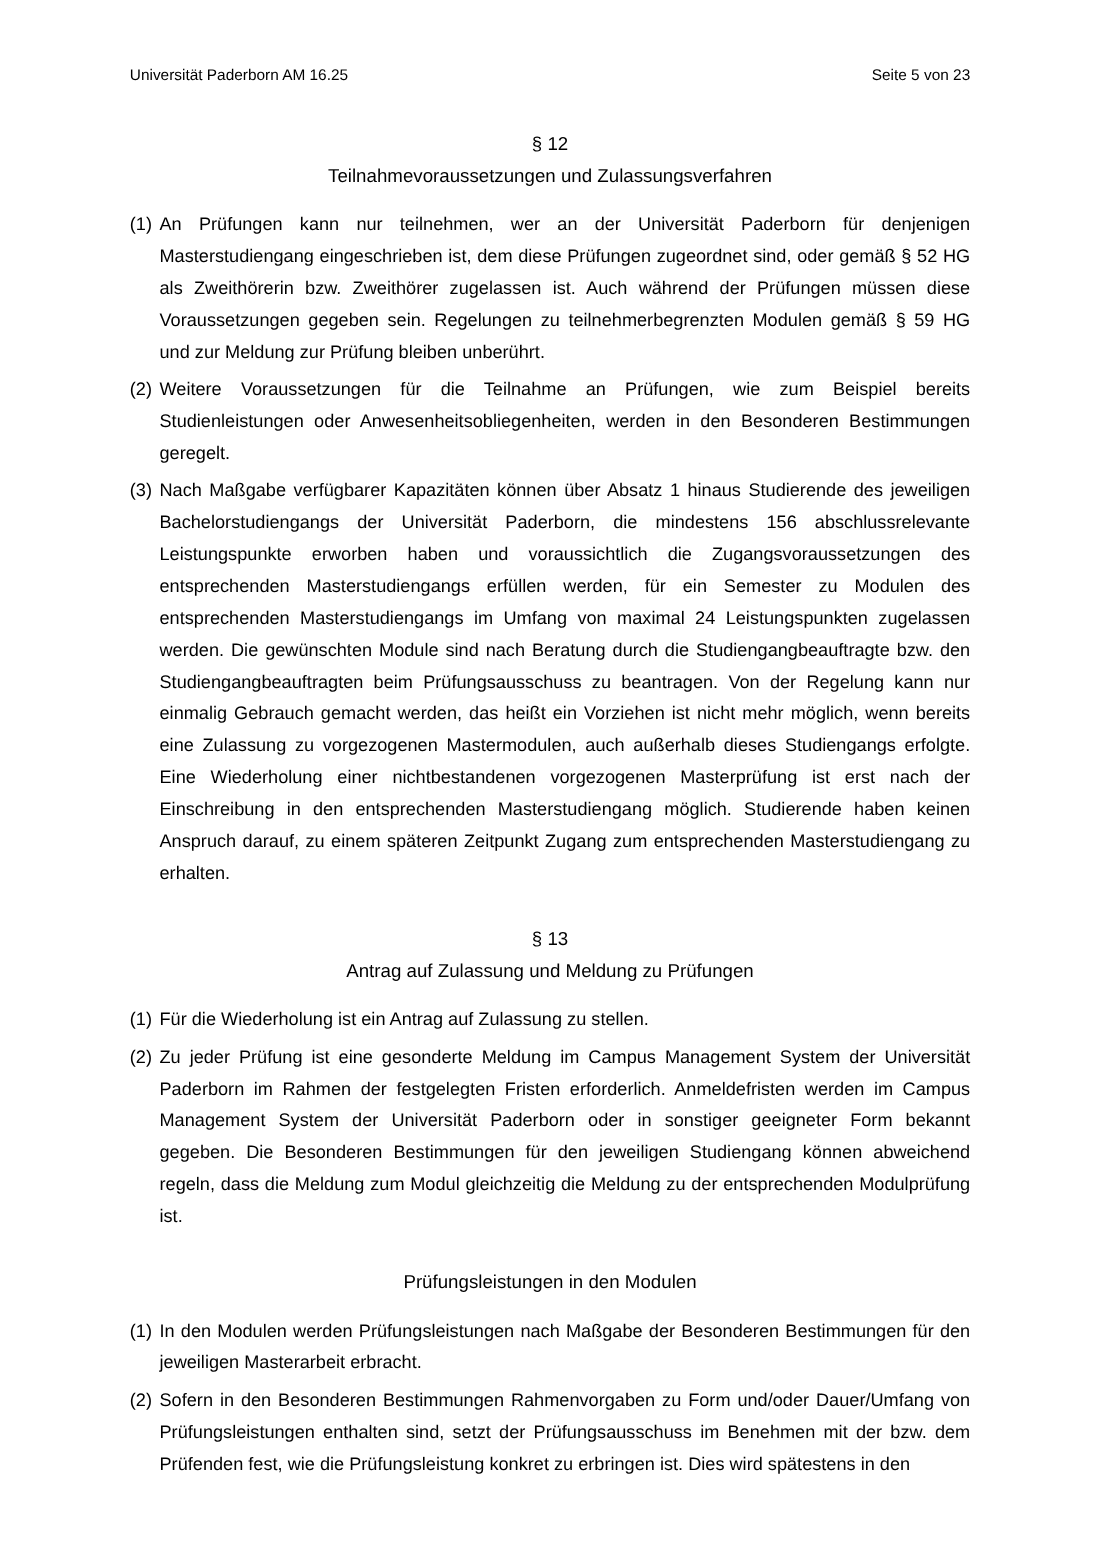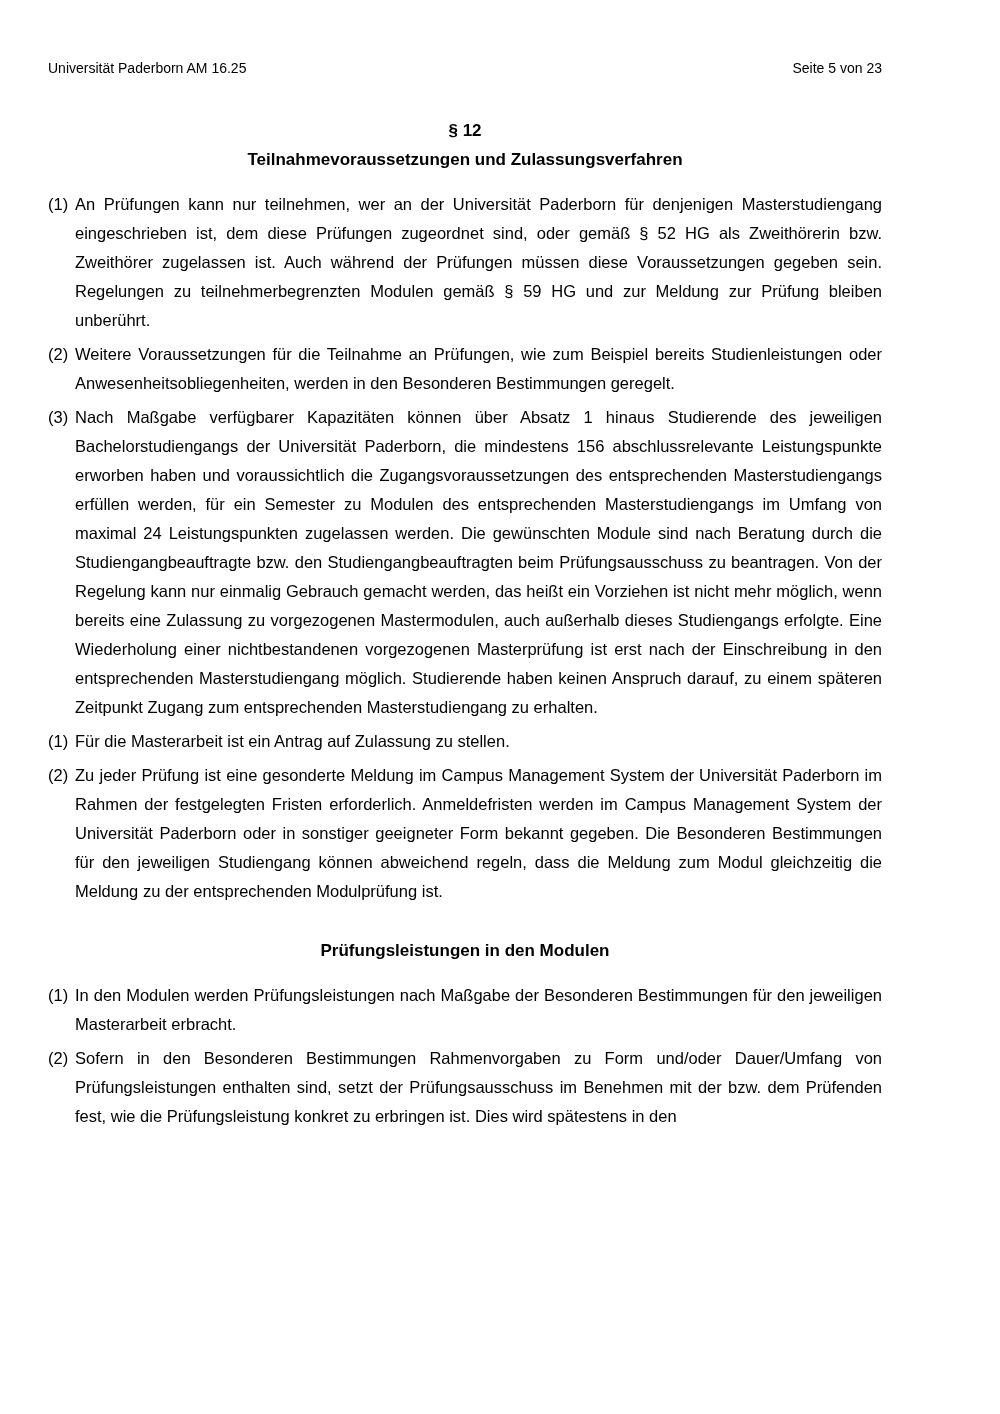--- a/index.html
+++ b/index.html
@@ -9,33 +9,33 @@
   }
   .page {
     position: relative;
     width: 1000px;
     height: 1414px;
     margin: 0 auto;
     background: #ffffff;
     color: #000000;
     font-family: "Liberation Sans", "DejaVu Sans", sans-serif;
     box-sizing: border-box;
-    padding: 58px 118px 0 48px;
+    padding: 58px 118px 0 118px;
     overflow: hidden;
   }
   .page-header {
     display: flex;
     justify-content: space-between;
     align-items: baseline;
     font-size: 14px;
     line-height: 20px;
   }
   .section-heading {
     text-align: center;
-    font-weight: bold;
+    font-weight: normal;
     font-size: 17px;
     line-height: 29px;
     margin: 30px 0 16px 0;
   }
   .section-heading.first {
     margin-top: 38px;
   }
   .para-item {
     display: flex;
     font-size: 16.5px;
@@ -72,24 +72,28 @@
   </div>
   <div class="para-item">
     <div class="item-num">(2)</div>
     <div class="item-text">Weitere Voraussetzungen für die Teilnahme an Prüfungen, wie zum Beispiel bereits Studienleistungen oder Anwesenheitsobliegenheiten, werden in den Besonderen Bestimmungen geregelt.</div>
   </div>
   <div class="para-item">
     <div class="item-num">(3)</div>
     <div class="item-text">Nach Maßgabe verfügbarer Kapazitäten können über Absatz 1 hinaus Studierende des jeweiligen Bachelorstudiengangs der Universität Paderborn, die mindestens 156 abschlussrelevante Leistungspunkte erworben haben und voraussichtlich die Zugangsvoraussetzungen des entsprechenden Masterstudiengangs erfüllen werden, für ein Semester zu Modulen des entsprechenden Masterstudiengangs im Umfang von maximal 24 Leistungspunkten zugelassen werden. Die gewünschten Module sind nach Beratung durch die Studiengangbeauftragte bzw. den Studiengangbeauftragten beim Prüfungsausschuss zu beantragen. Von der Regelung kann nur einmalig Gebrauch gemacht werden, das heißt ein Vorziehen ist nicht mehr möglich, wenn bereits eine Zulassung zu vorgezogenen Mastermodulen, auch außerhalb dieses Studiengangs erfolgte. Eine Wiederholung einer nichtbestandenen vorgezogenen Masterprüfung ist erst nach der Einschreibung in den entsprechenden Masterstudiengang möglich. Studierende haben keinen Anspruch darauf, zu einem späteren Zeitpunkt Zugang zum entsprechenden Masterstudiengang zu erhalten.</div>
   </div>
 
+  <div class="section-heading">
+    <div>§ 13</div>
+    <div>Antrag auf Zulassung und Meldung zu Prüfungen</div>
+  </div>
 
   <div class="para-item">
     <div class="item-num">(1)</div>
-    <div class="item-text">Für die Masterarbeit ist ein Antrag auf Zulassung zu stellen.</div>
+    <div class="item-text">Für die Wiederholung ist ein Antrag auf Zulassung zu stellen.</div>
   </div>
   <div class="para-item">
     <div class="item-num">(2)</div>
     <div class="item-text">Zu jeder Prüfung ist eine gesonderte Meldung im Campus Management System der Universität Paderborn im Rahmen der festgelegten Fristen erforderlich. Anmeldefristen werden im Campus Management System der Universität Paderborn oder in sonstiger geeigneter Form bekannt gegeben. Die Besonderen Bestimmungen für den jeweiligen Studiengang können abweichend regeln, dass die Meldung zum Modul gleichzeitig die Meldung zu der entsprechenden Modulprüfung ist.</div>
   </div>
 
   <div class="section-heading">
     <div>Prüfungsleistungen in den Modulen</div>
   </div>
 

